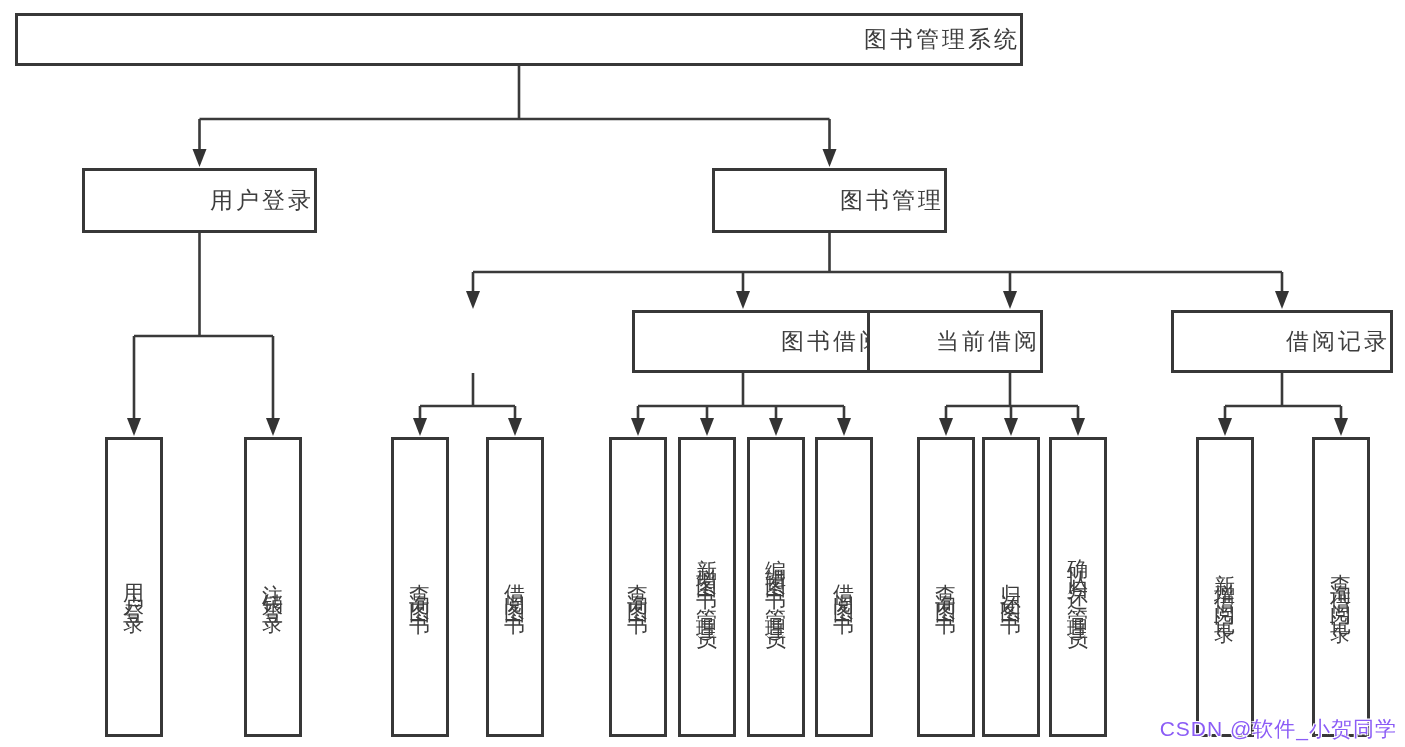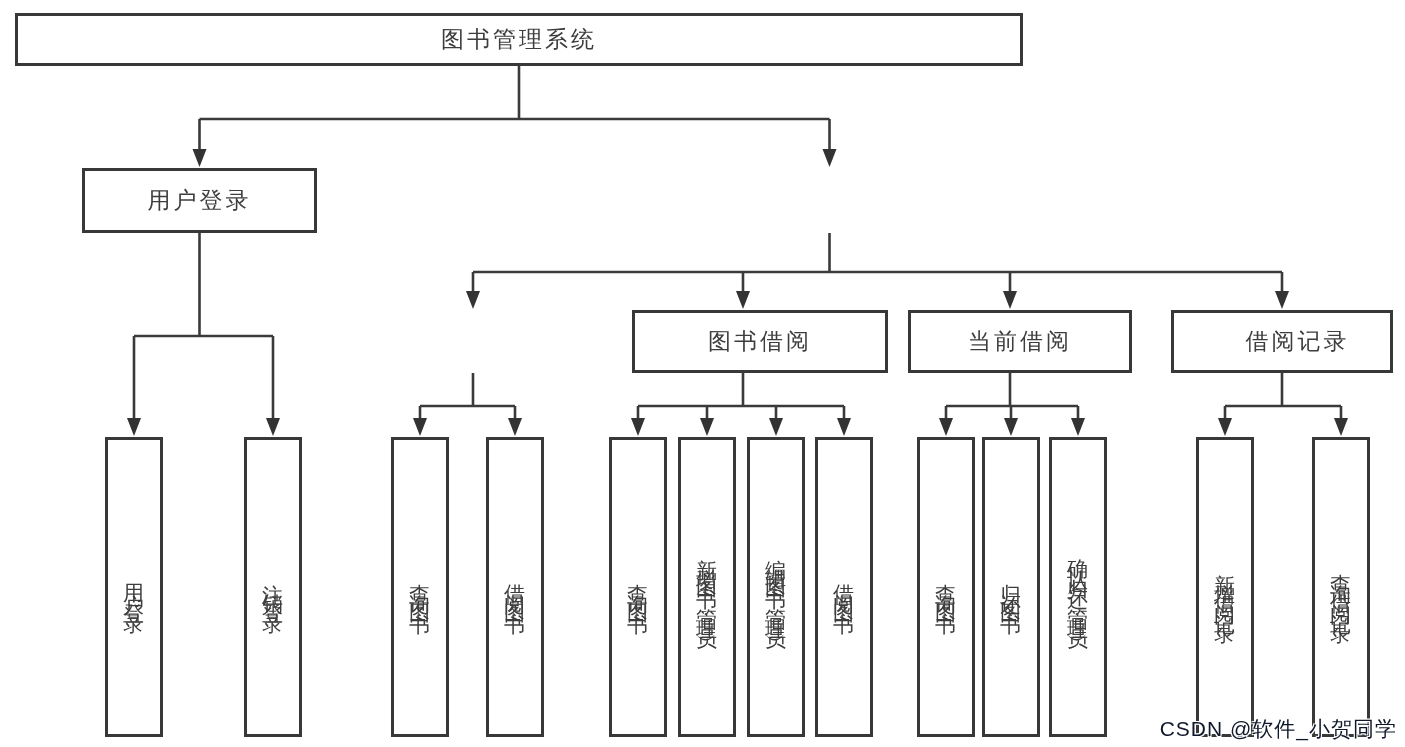--- a/index.html
+++ b/index.html
@@ -23,21 +23,21 @@
     fill: none;
   }
   #wires polygon { fill: #333333; stroke: none; }
   .box {
     position: absolute;
     box-sizing: border-box;
     background: #ffffff;
     border: 3px solid #383838;
     display: flex;
     align-items: center;
-    justify-content: center;
+    justify-content: flex-end;
     color: #3d3d3d;
     font-size: 23px;
     letter-spacing: 3px;
     text-align: center;
     white-space: nowrap;
   }
   .vbox {
     position: absolute;
     box-sizing: border-box;
     background: #ffffff;
@@ -57,21 +57,21 @@
     letter-spacing: 10px;
     line-height: 1;
     max-height: 292px;
   }
   #watermark {
     position: absolute;
     right: 8px;
     bottom: 4px;
     font-size: 21px;
     letter-spacing: 1px;
-    color: #0f172a;
+    color: #8b5cf6;
     text-shadow: 1px 1px 0 #ffffff, -1px -1px 0 #ffffff, 1px -1px 0 #ffffff, -1px 1px 0 #ffffff;
     white-space: nowrap;
   }
 </style>
 </head>
 <body>
 
 <div id="canvas">
 
   <svg id="wires" viewBox="0 0 1405 747" xmlns="http://www.w3.org/2000/svg">
@@ -117,25 +117,28 @@
     </g>
   </svg>
 
   <div class="box" style="left:15px; top:13px; width:1008px; height:53px;">
     <span>图书管理系统</span>
   </div>
 
   <div class="box" style="left:82px; top:168px; width:235px; height:65px;">
     <span>用户登录</span>
   </div>
+  <div class="box" style="left:712px; top:168px; width:235px; height:65px;">
+    <span>图书管理</span>
+  </div>
 
   <div class="box" style="left:632px; top:310px; width:256px; height:63px;">
     <span>图书借阅</span>
   </div>
-  <div class="box" style="left:908px; top:310px; width:224px; height:63px;">
+  <div class="box" style="left:867px; top:310px; width:176px; height:63px;">
     <span>当前借阅</span>
   </div>
   <div class="box" style="left:1171px; top:310px; width:222px; height:63px;padding-left:31px;">
     <span>借阅记录</span>
   </div>
 
   <div class="vbox" style="left:105px;">
     <span class="vtext">用户登录</span>
   </div>
   <div class="vbox" style="left:244px;">

